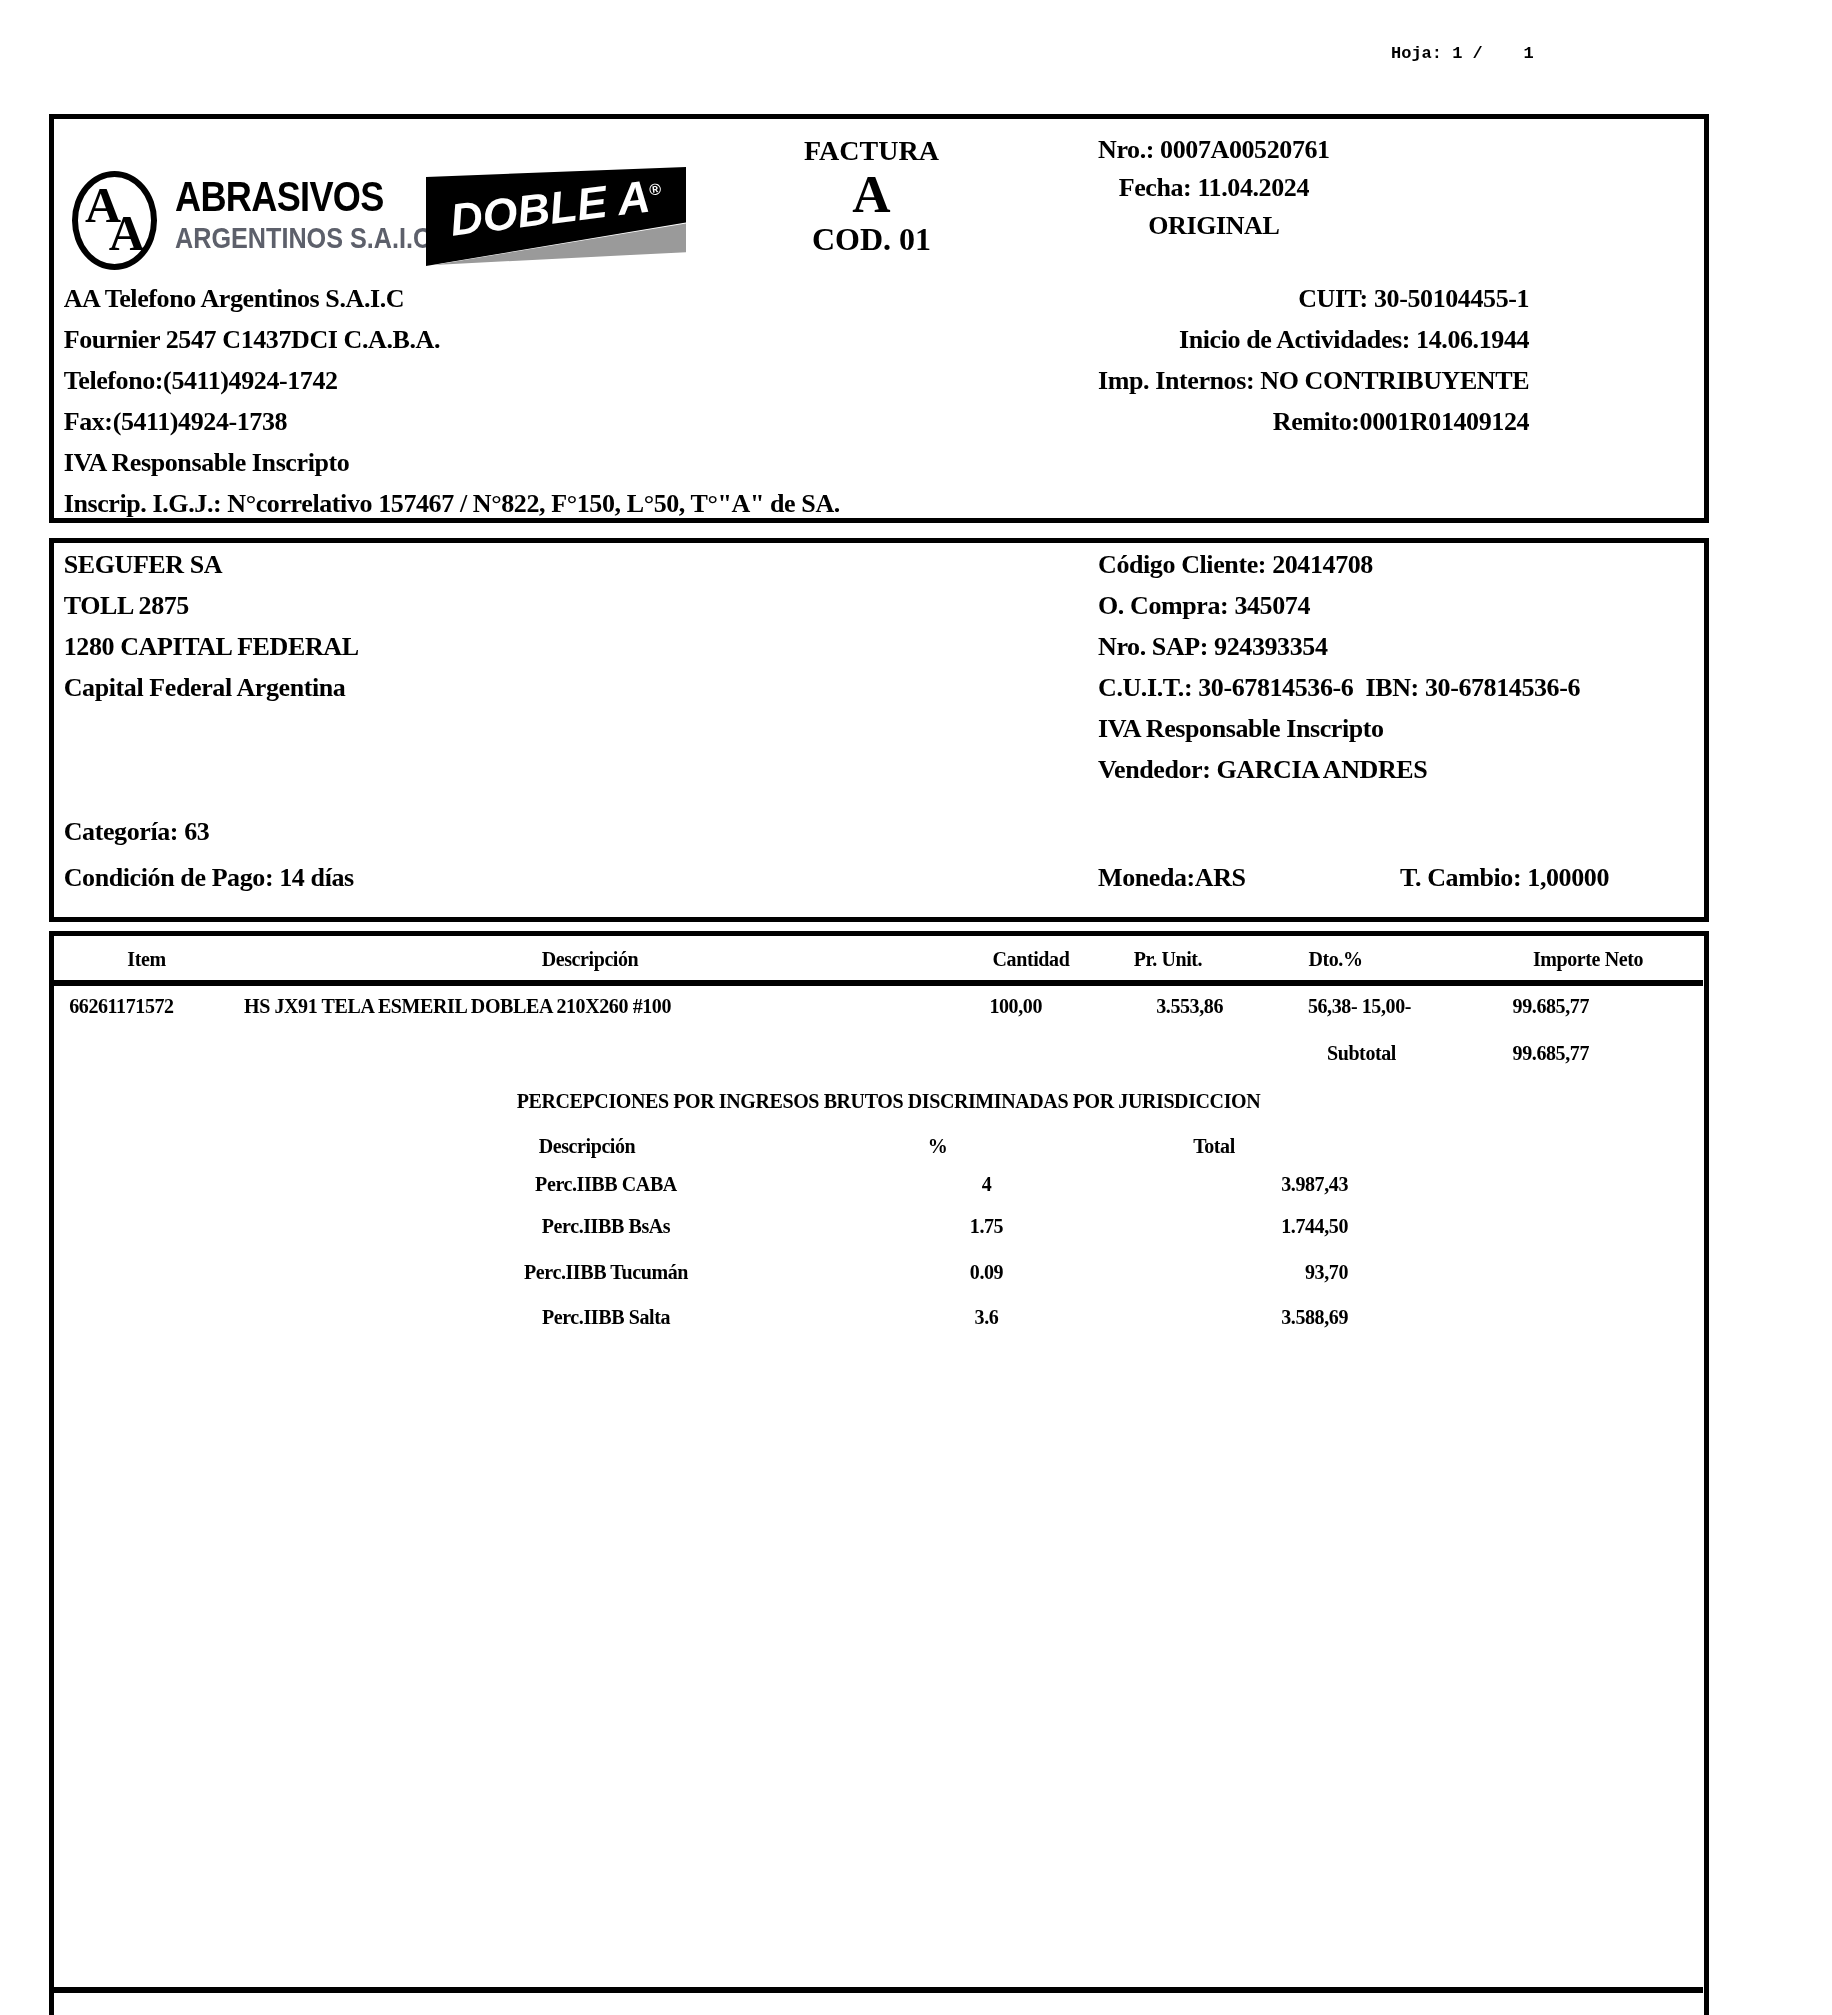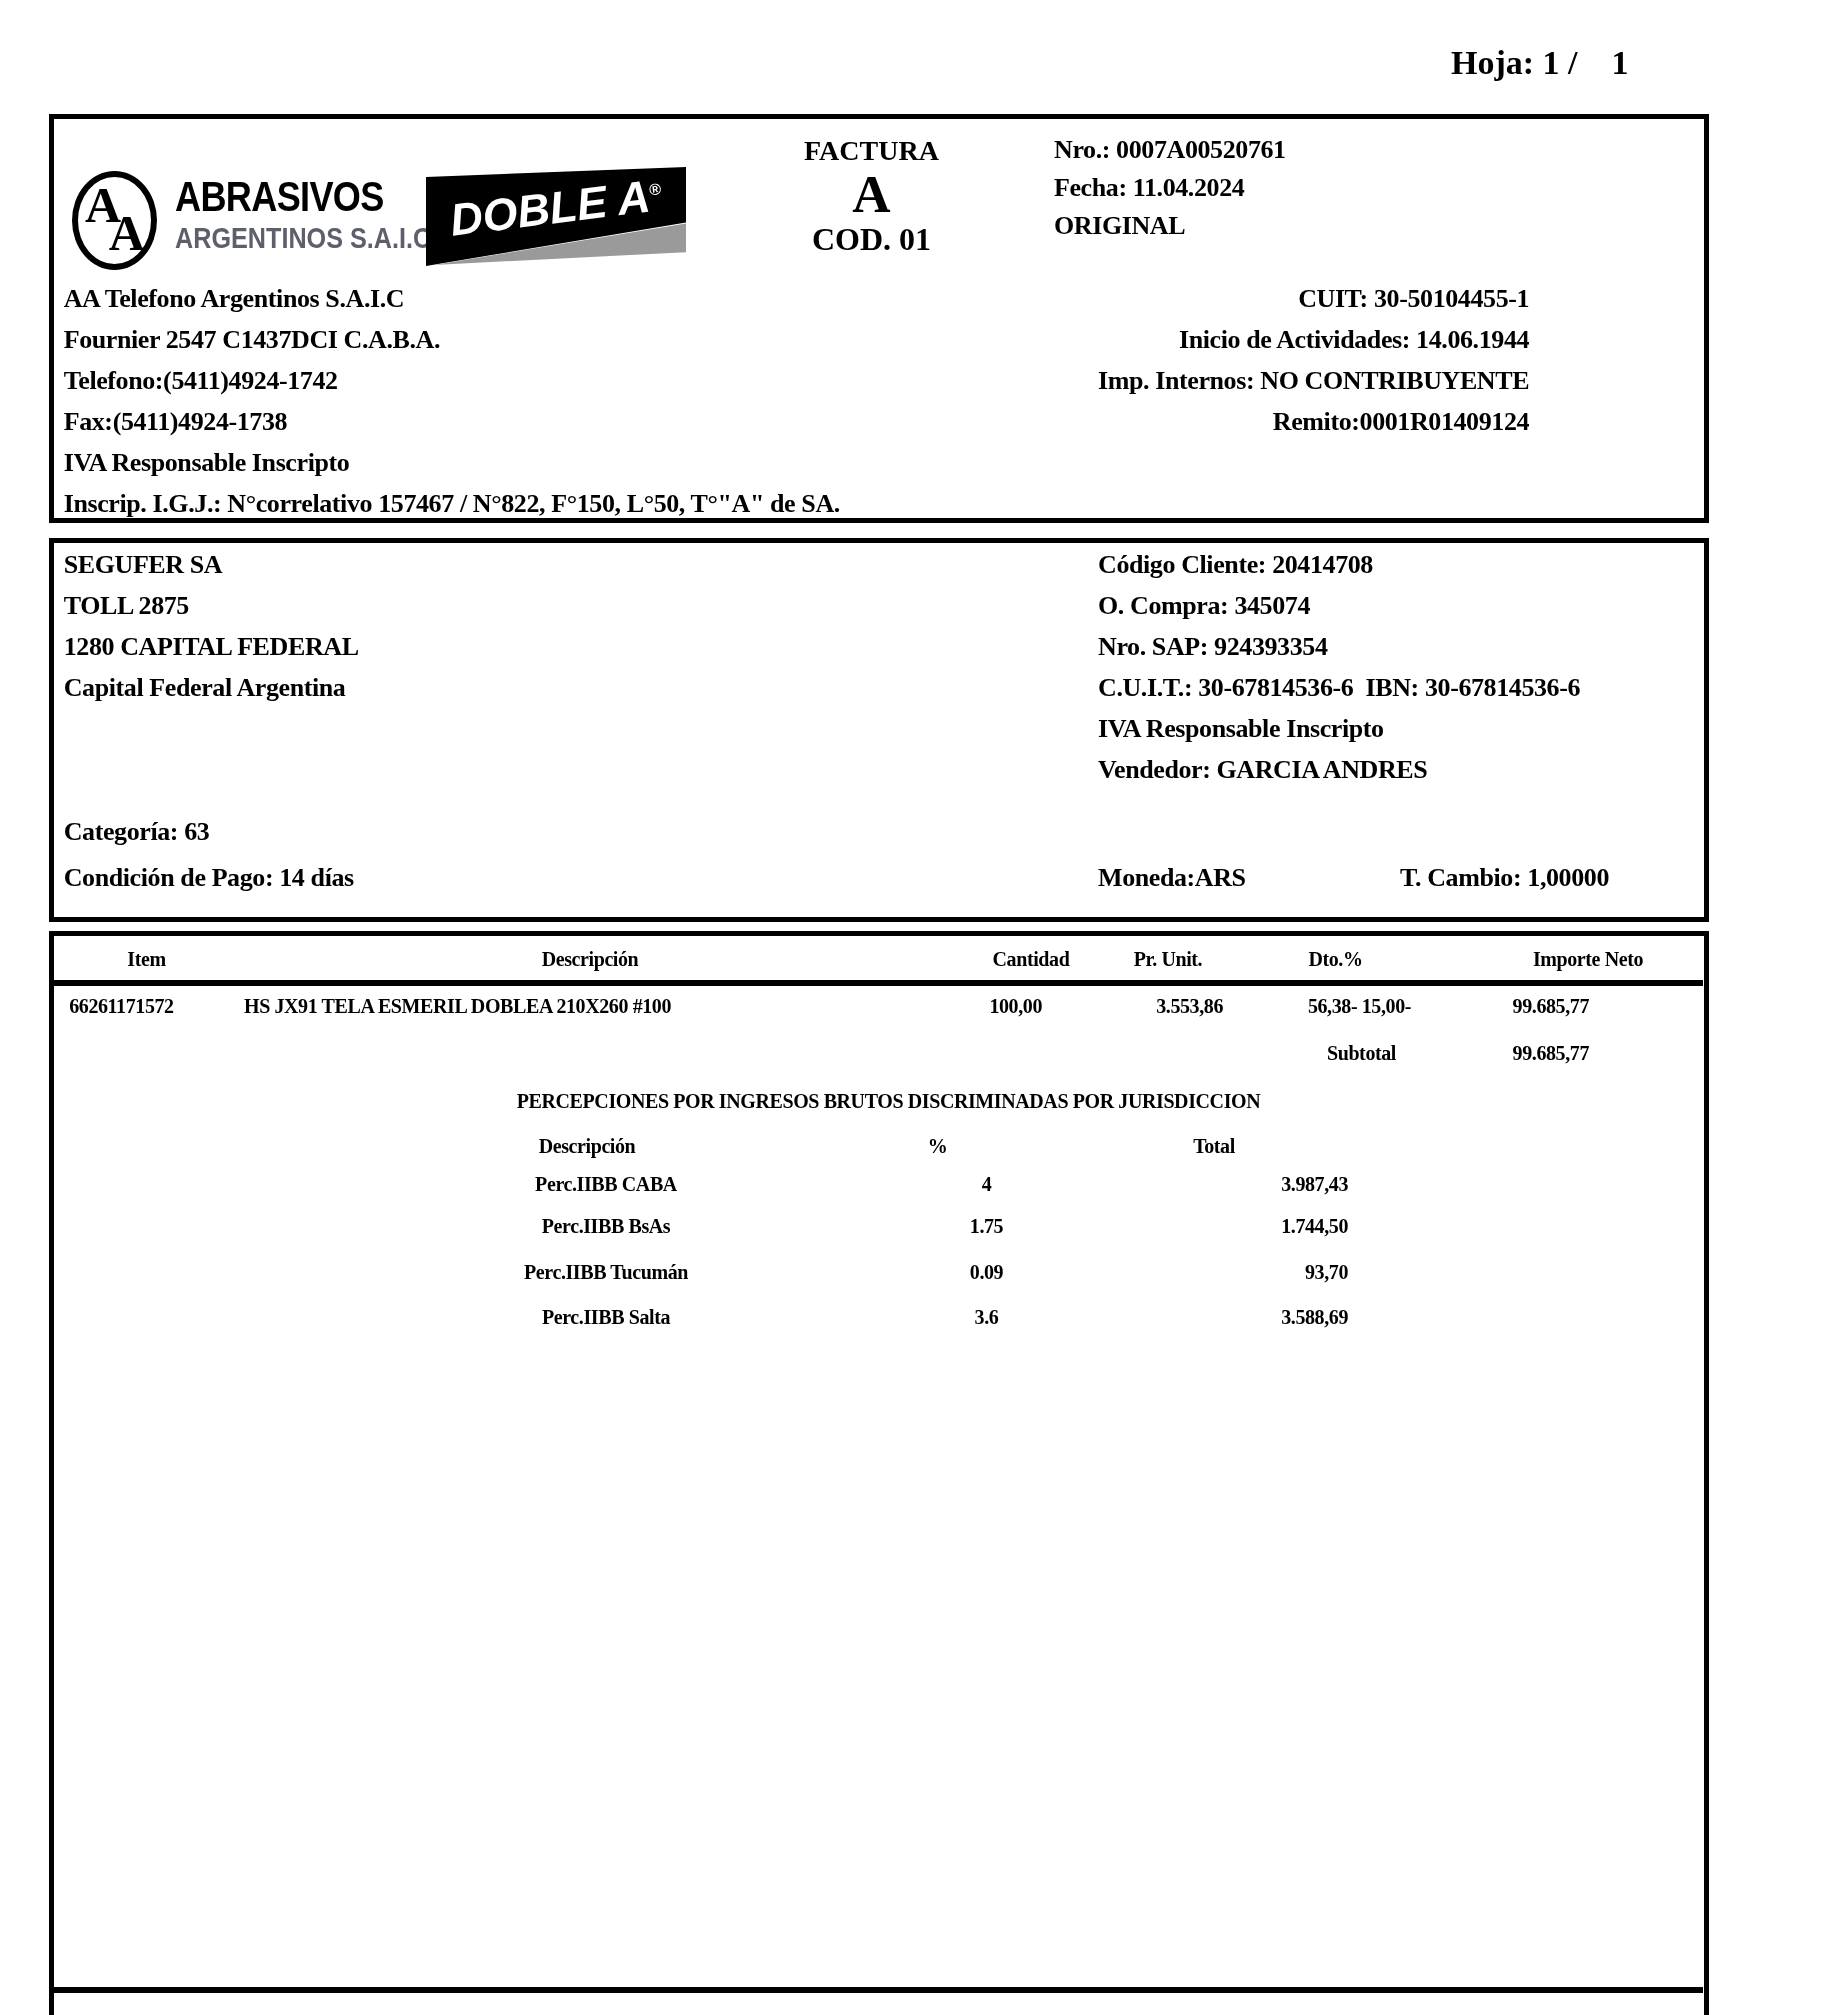--- a/index.html
+++ b/index.html
@@ -3,41 +3,41 @@
 <meta charset="utf-8">
 <style>
   html,body{margin:0;padding:0;background:#e8e8e8;}
   .page{position:relative;width:1832px;height:2592px;background:#ffffff;
         font-family:"Liberation Serif","DejaVu Serif",serif;font-weight:bold;color:#000;
         overflow:hidden;}
   .box{position:absolute;left:49px;width:1660px;border:5.2px solid #000;box-sizing:border-box;background:#fff;}
   .line{position:relative;font-size:26px;line-height:41px;white-space:pre;letter-spacing:-0.4px;}
   .ctr{text-align:center;}
   .rgt{text-align:right;}
-  .hoja{position:absolute;left:1451px;top:44px;width:226px;font-size:34px;white-space:pre;}
+  .hoja{position:absolute;left:1391px;top:44px;width:226px;font-size:17px;white-space:pre;font-family:Liberation Mono, monospace;}
   
   .box1{top:114px;height:409px;}
   .aa-circle{position:absolute;left:17.7px;top:52px;width:73px;height:87px;border:6.4px solid #000;border-radius:50%;}
   .aa-a1{position:absolute;left:7.3px;top:3.2px;font-size:50px;line-height:50px;}
   .aa-a2{position:absolute;left:31px;top:31px;font-size:50px;line-height:50px;}
   .logo-text{position:absolute;left:121px;top:56px;font-family:"Liberation Sans","DejaVu Sans",sans-serif;}
   .logo-abrasivos{font-size:43px;line-height:43px;font-weight:900;letter-spacing:-0.8px;transform:scaleX(.84);transform-origin:0 0;}
   .logo-argentinos{font-size:30px;line-height:39px;font-weight:700;color:#5d606b;letter-spacing:0px;transform:scaleX(.84);transform-origin:0 0;}
   .doblea{position:absolute;left:372px;top:48px;width:260px;height:99px;}
   .doblea-black{position:absolute;inset:0;background:#000;clip-path:polygon(0 10%,100% 0,100% 56%,0 100%);}
   .doblea-gray{position:absolute;inset:0;background:#9a9a9a;clip-path:polygon(3% 99%,100% 57%,100% 86%);}
   .doblea-text{position:absolute;left:0;top:15.3px;width:100%;text-align:center;color:#fff;
                font-family:"Liberation Sans","DejaVu Sans",sans-serif;font-style:italic;font-weight:900;
                font-size:45px;transform:rotate(-7deg);letter-spacing:0px;}
   .doblea-text sup{font-size:16px;}
   .fact-blk{position:absolute;left:721px;top:0;width:193px;text-align:center;}
   .fact-title{position:absolute;left:0;top:16px;width:100%;font-size:28px;}
   .fact-letter{position:absolute;left:0;top:45px;width:100%;font-size:53px;}
   .fact-cod{position:absolute;left:0;top:102px;width:100%;font-size:32px;}
-  .meta-blk{position:absolute;left:1000px;top:12px;}
+  .meta-blk{position:absolute;left:1044px;top:12px;text-align:center;}
   .meta-blk .line{line-height:38px;}
   .company-blk{position:absolute;left:9.7px;top:159px;}
   .fiscal-blk{position:absolute;left:1044px;top:159px;text-align:right;}
   
   .box2{top:538px;height:384px;}
   .cust-left{position:absolute;left:9.7px;top:0.8px;}
   .cust-right{position:absolute;left:1044px;top:0.8px;}
   .categoria{position:absolute;left:9.7px;top:268px;}
   .condicion{position:absolute;left:9.7px;top:314px;}
   .moneda{position:absolute;left:1044px;top:314px;}

